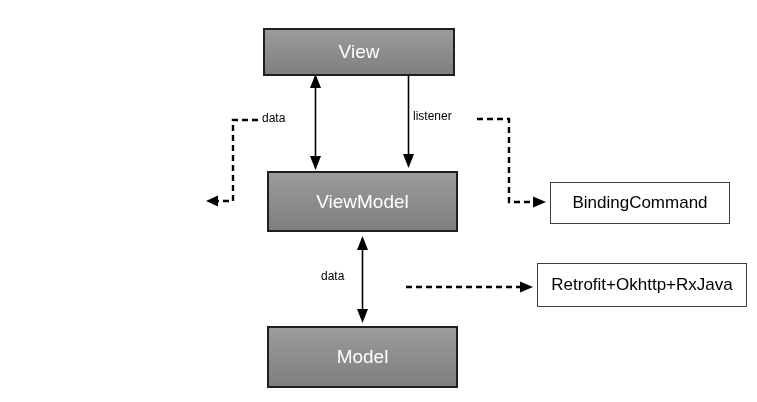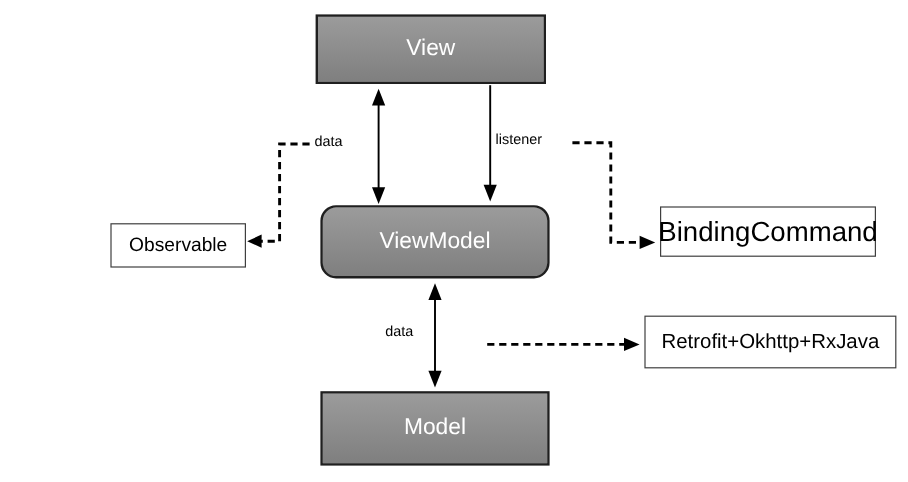--- a/index.html
+++ b/index.html
@@ -47,26 +47,26 @@
     font-size: 19px;
   }
 
   .node-plain {
     background: var(--plain-fill);
     border: 1.5px solid var(--plain-border);
     color: var(--plain-text);
     font-size: 16px;
   }
 
-  #node-view      { left: 263px; top: 12px;  width: 192px; height: 58px; align-items: center; }
-  #node-viewmodel { left: 267px; top: 171px; width: 191px; height: 61px; border-radius: 13px; }
+  #node-view      { left: 263px; top: 28px;  width: 192px; height: 48px; align-items: center; }
+  #node-viewmodel { left: 267px; top: 171px; width: 191px; height: 61px; }
   #node-model     { left: 267px; top: 326px; width: 191px; height: 62px; text-align: right; }
 
   #node-observable      { left: 92px;  top: 186px; width: 113px; height: 37px; font-size: 16px; }
-  #node-bindingcommand  { left: 550px; top: 172px; width: 180px; height: 42px; font-size: 23px; }
+  #node-bindingcommand  { left: 550px; top: 182px; width: 180px; height: 42px; font-size: 17px; }
   #node-retrofit        { left: 537px; top: 263px; width: 210px; height: 44px; font-size: 17px; }
 
   .edge-label {
     position: absolute;
     color: #000000;
     font-size: 12px;
     white-space: nowrap;
     line-height: 1;
   }
   #label-data-top    { left: 262px; top: 112px; }
@@ -122,23 +122,20 @@
   </div>
 
   <div class="node node-gray" id="node-viewmodel">
     <span>ViewModel</span>
   </div>
 
   <div class="node node-gray" id="node-model">
     <span>Model</span>
   </div>
 
-  <div class="node node-plain" id="node-observable">
-    <span>Observable</span>
-  </div>
 
   <div class="node node-plain" id="node-bindingcommand">
     <span>BindingCommand</span>
   </div>
 
   <div class="node node-plain" id="node-retrofit">
     <span>Retrofit+Okhttp+RxJava</span>
   </div>
 
   <span class="edge-label" id="label-data-top">data</span>

